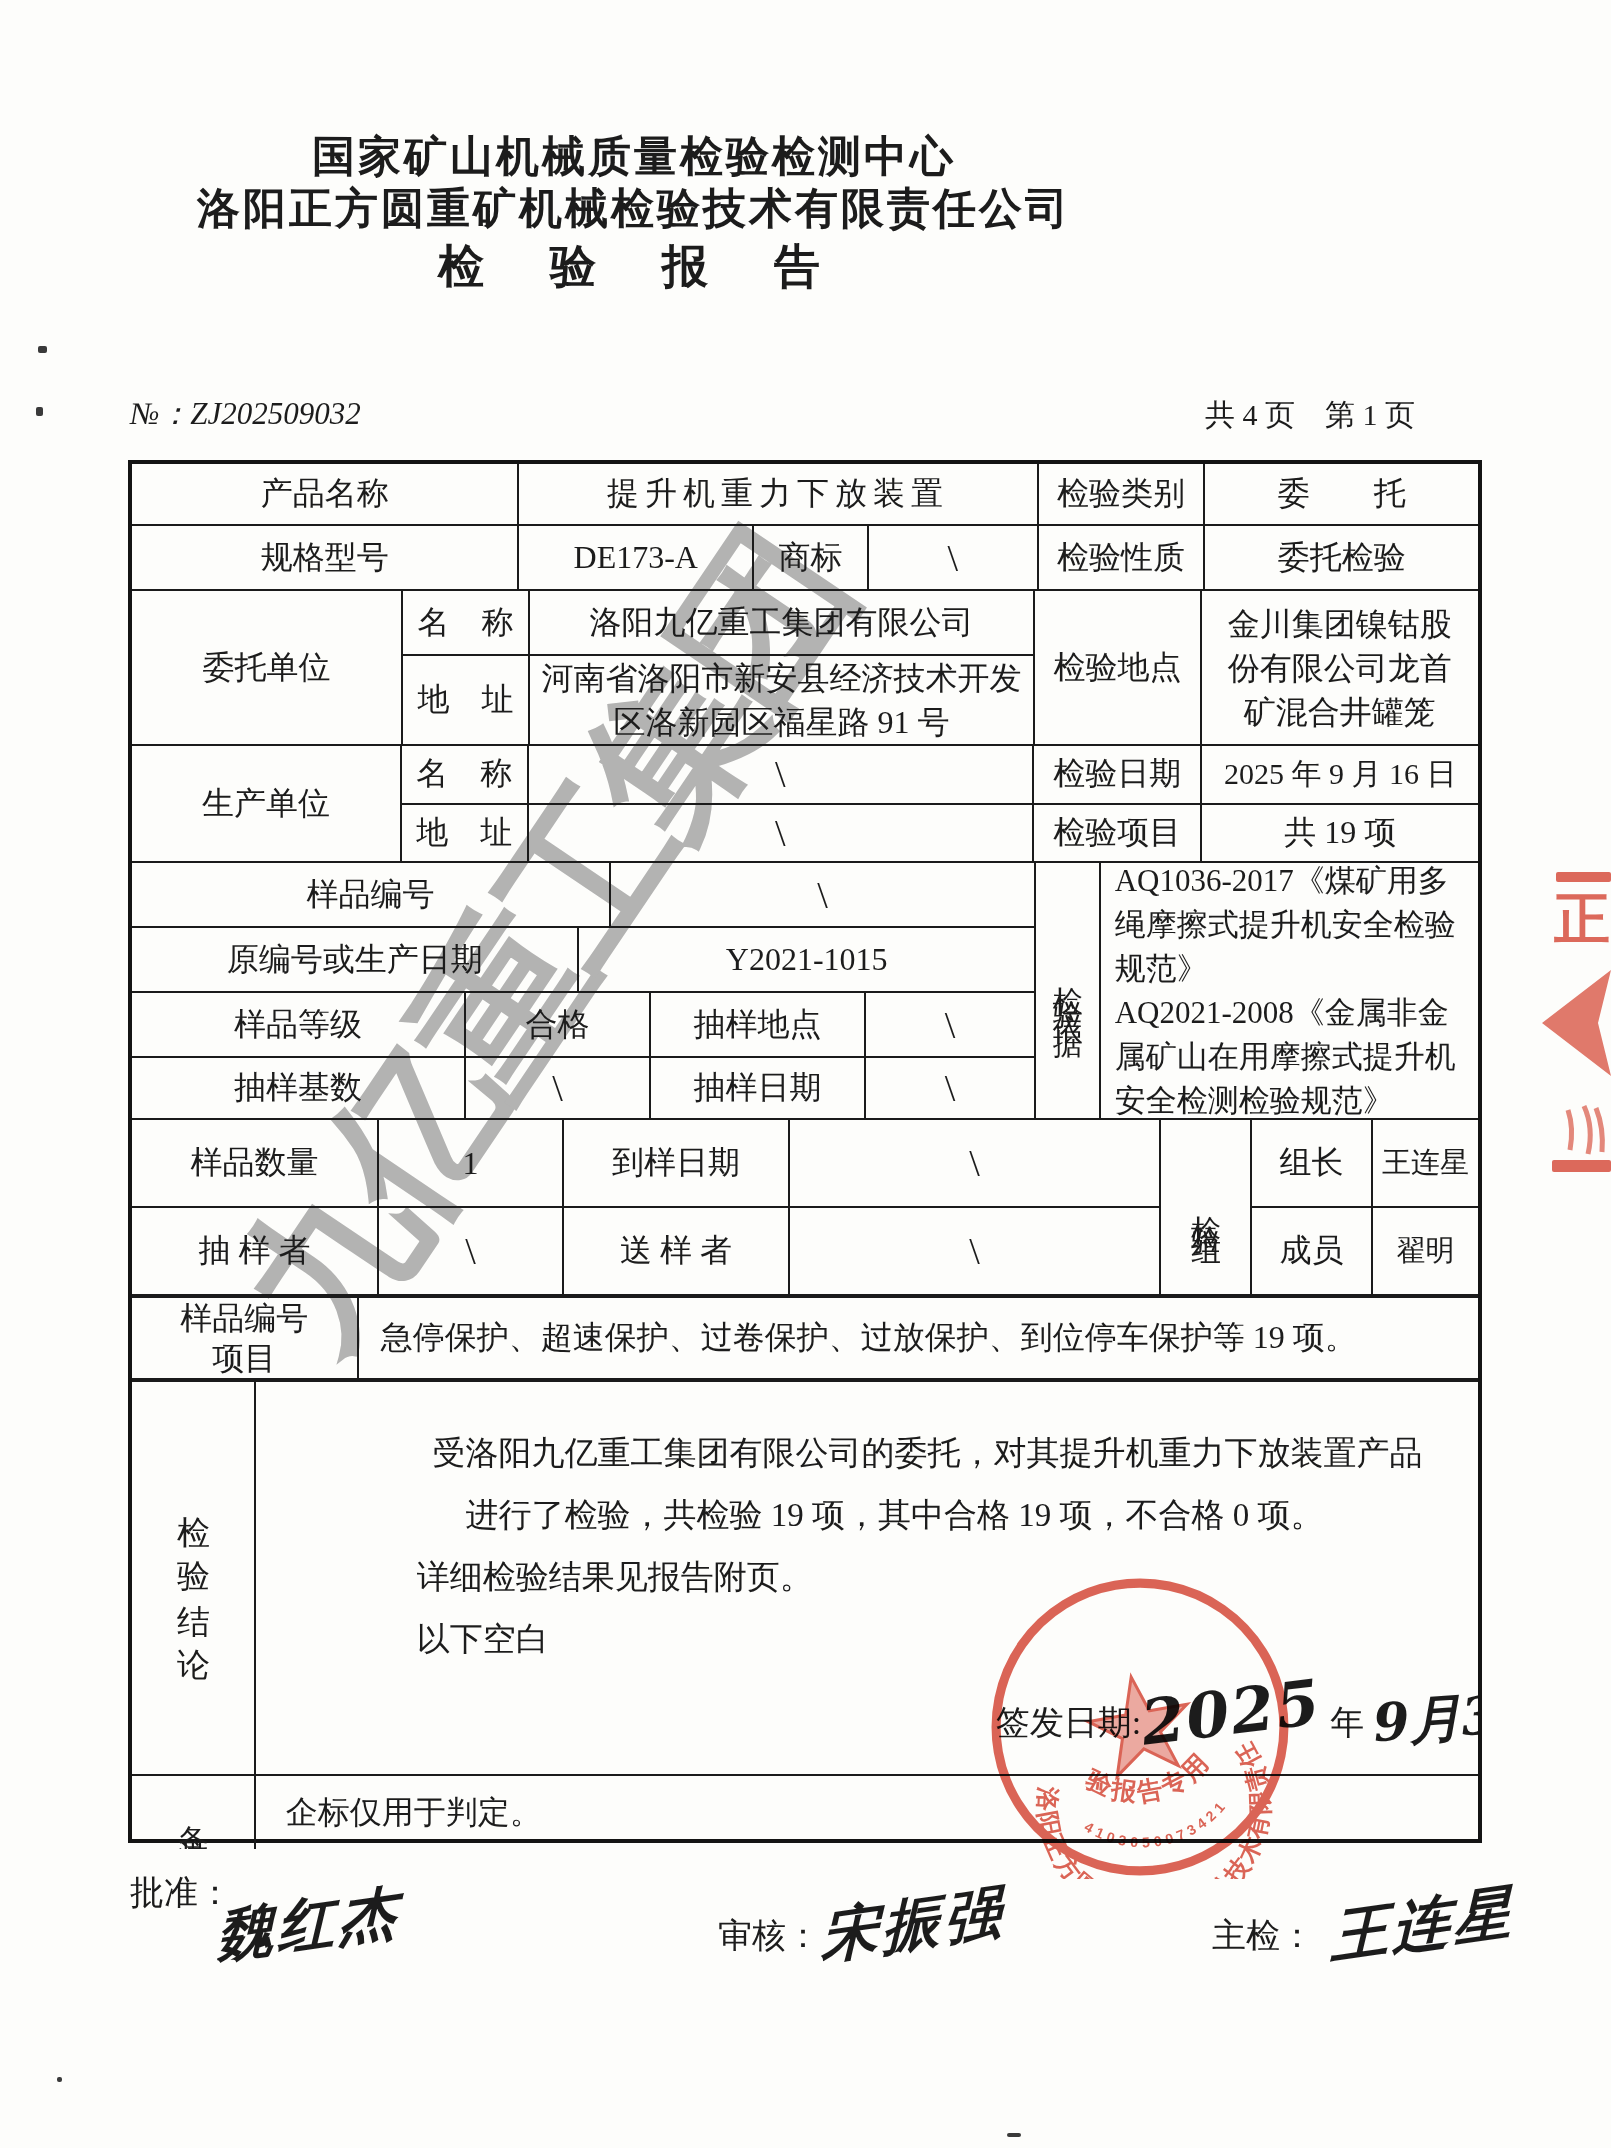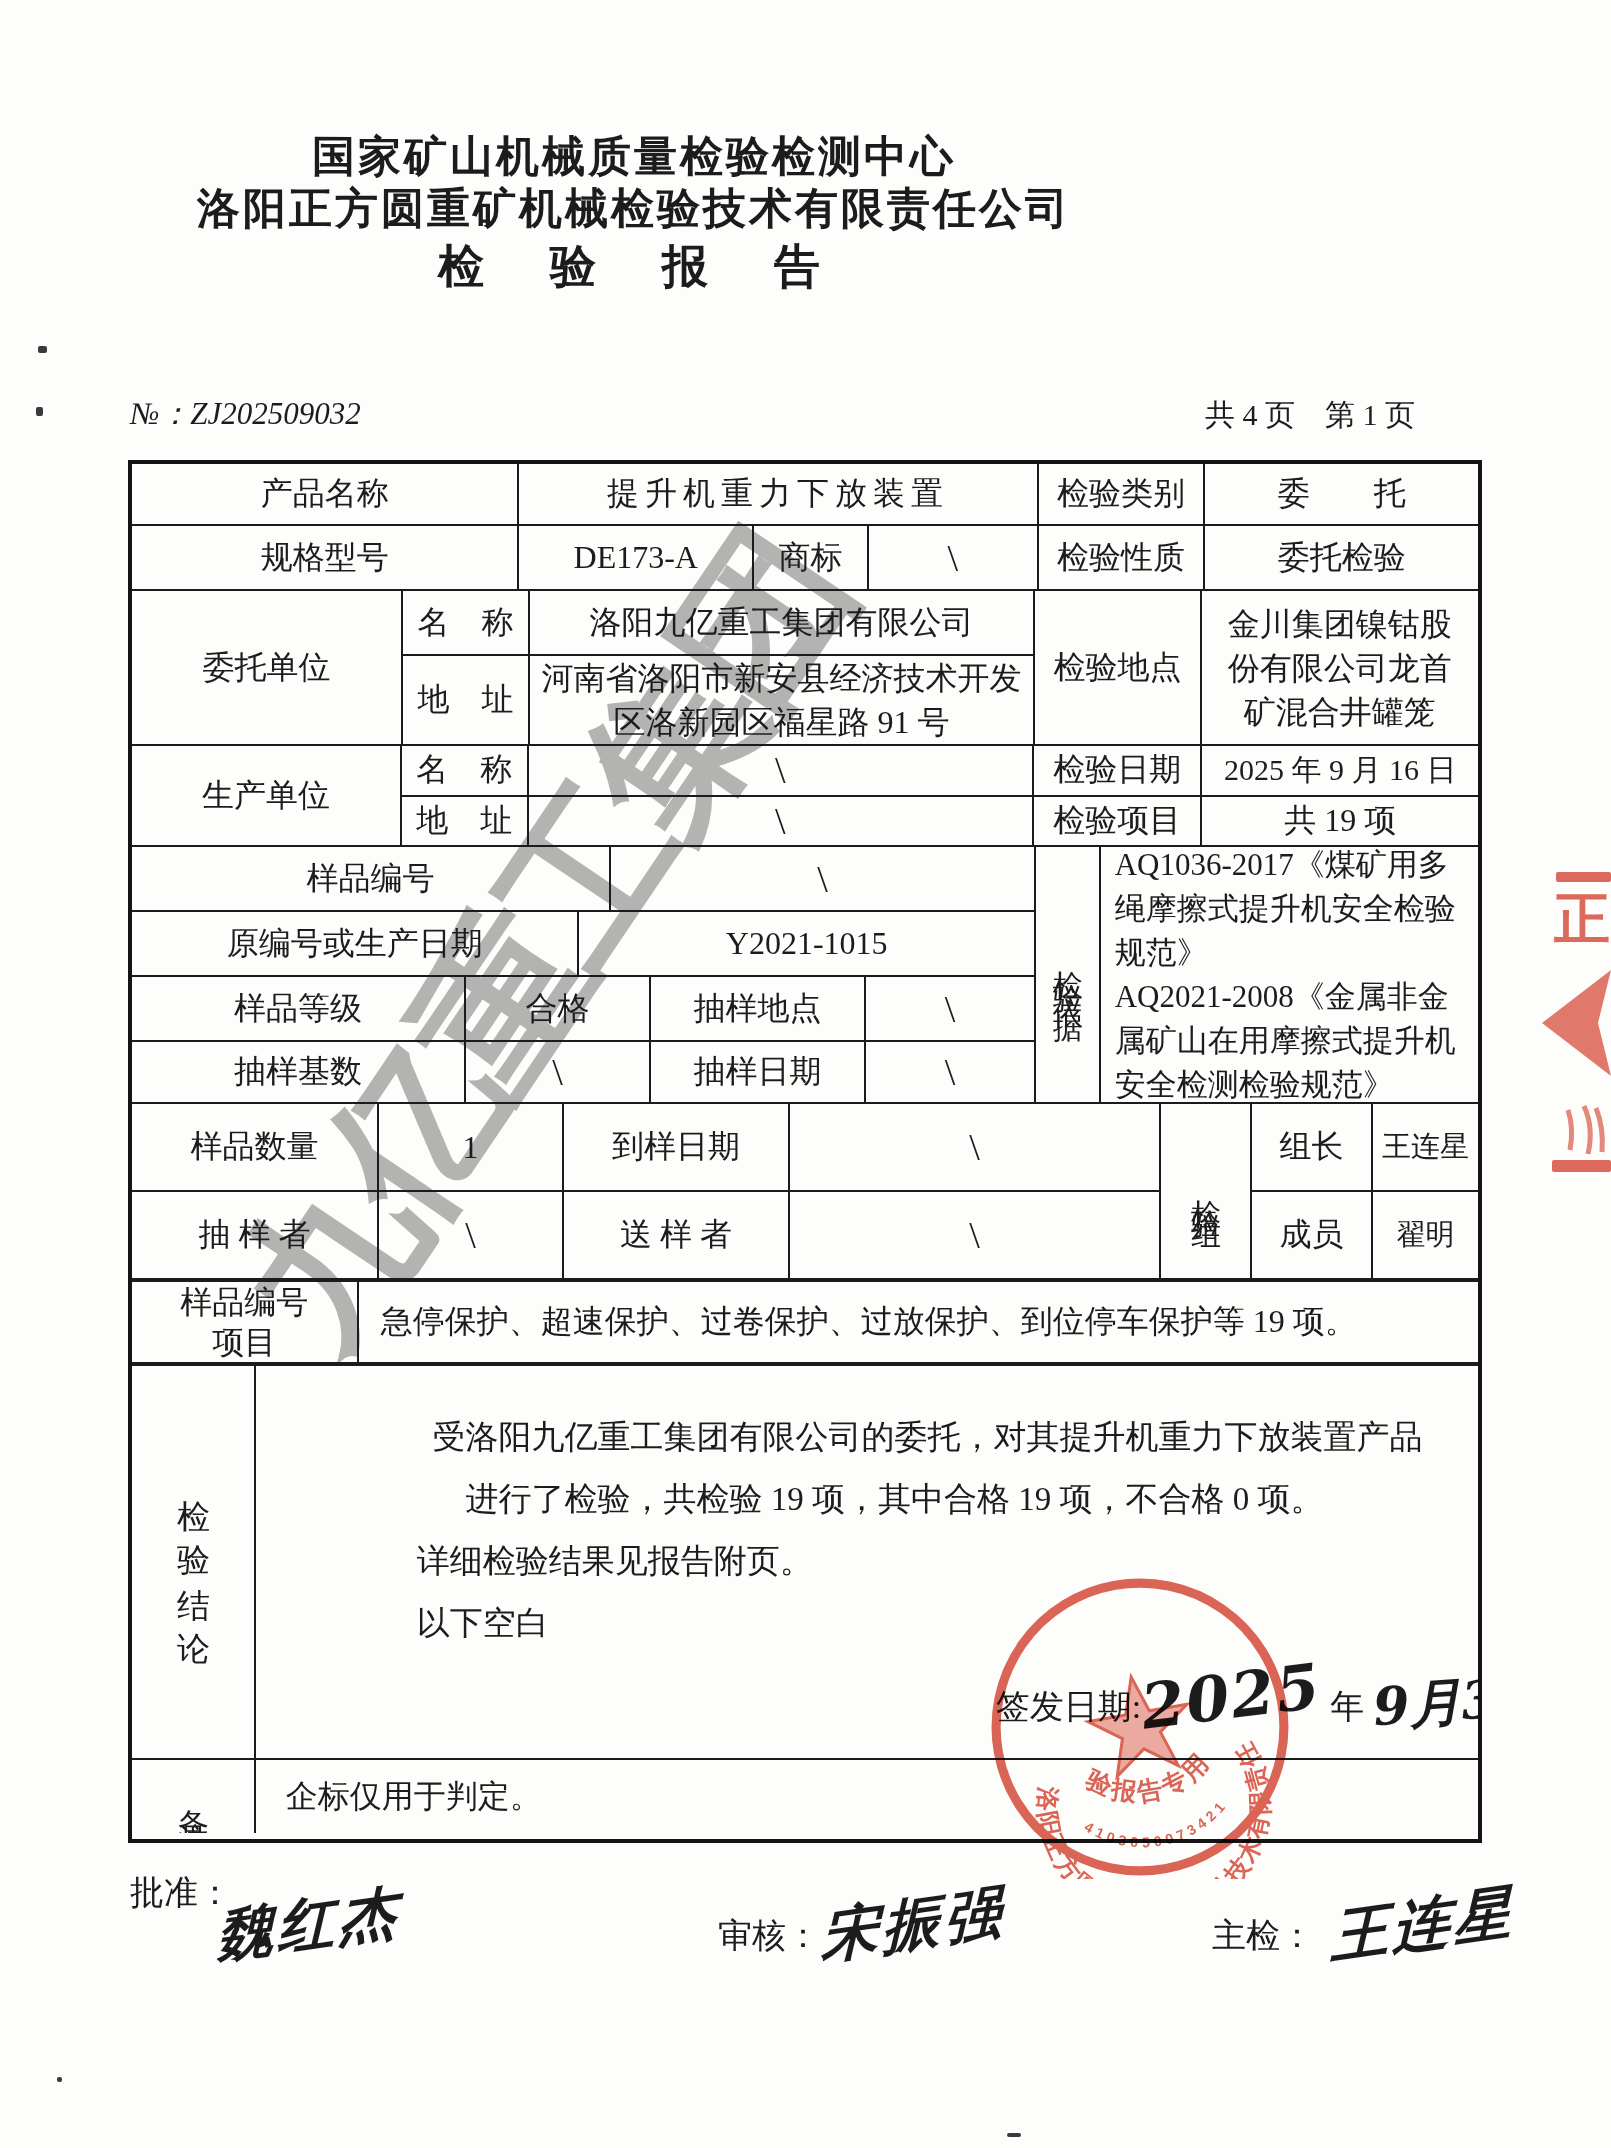--- a/index.html
+++ b/index.html
@@ -113,21 +113,21 @@
       </div>
       <div class="row bt" style="flex:1">
         <div class="c" style="width:125px">地　址</div>
         <div class="c bl addr" style="width:507px">河南省洛阳市新安县经济技术开发区洛新园区福星路 91 号</div>
       </div>
     </div>
     <div class="c bl" style="width:167px">检验地点</div>
     <div class="c bl small-wrap" style="width:279px">金川集团镍钴股份有限公司龙首矿混合井罐笼</div>
   </div>
 
-  <div class="sec bt" style="height:101px">
+  <div class="sec bt" style="height:117px">
     <div class="c" style="width:270px">生产单位</div>
     <div class="col bl" style="width:632px">
       <div class="row" style="flex:1">
         <div class="c" style="width:125px">名　称</div>
         <div class="c bl slash" style="width:507px">\</div>
       </div>
       <div class="row bt" style="flex:1">
         <div class="c" style="width:125px">地　址</div>
         <div class="c bl slash" style="width:507px">\</div>
       </div>

